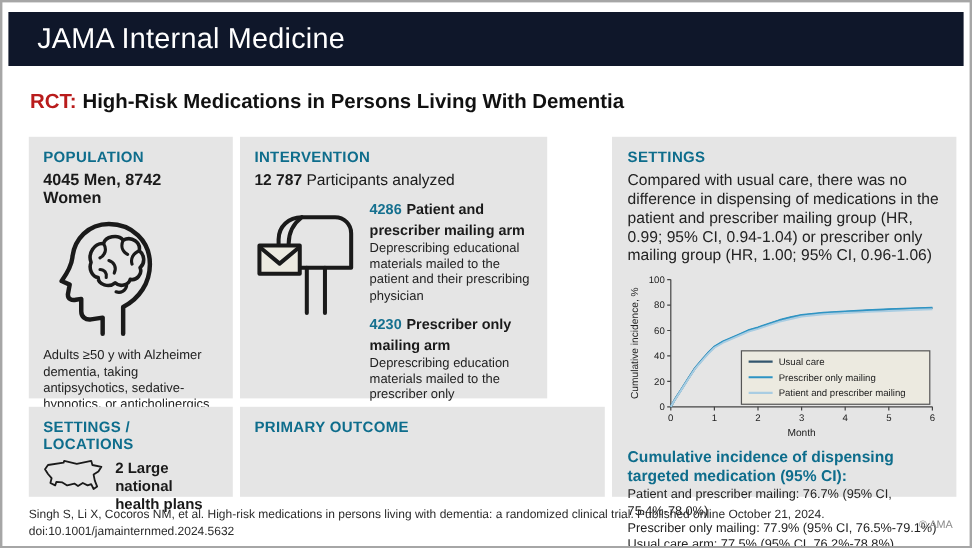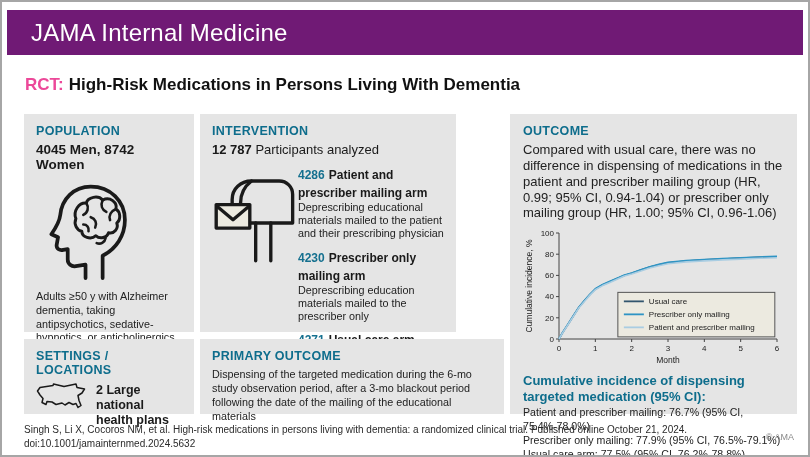--- a/index.html
+++ b/index.html
@@ -4,27 +4,27 @@
 <style>
   * { margin:0; padding:0; box-sizing:border-box; }
   html,body { background:#fff; }
   body { font-family:"Liberation Sans", sans-serif; color:#1a1a1a; }
   .card {
     position:relative; width:810px; height:457px; background:#fff;
     border:2px solid #a6a6a6; overflow:hidden;
   }
   .band {
     position:absolute; left:5px; right:5px; top:8px; height:45px;
-    background:#701a75; display:flex; align-items:center; padding-left:24px;
+    background:#0f172a; display:flex; align-items:center; padding-left:24px;
   }
   .band .journal {
     color:#fff; font-size:24px; font-weight:500; letter-spacing:0.2px;
   }
   .rct-line { position:absolute; left:23px; top:73px; font-size:17px; font-weight:bold; }
-  .rct-tag { color:#ec4899; margin-right:5px; }
+  .rct-tag { color:#b91c1c; margin-right:5px; }
   .rct-title { color:#111; }
 
   .panels { position:absolute; left:22px; top:112px; display:flex; gap:6px; }
   .col { display:flex; flex-direction:column; gap:7px; }
   .panel { background:#e5e5e5; padding:10px 12px; }
   .p-pop   { width:170px; height:218px; }
   .p-set   { width:170px; height:75px; }
   .p-int   { width:256px; height:218px; }
   .p-out   { width:304px; height:75px; }
   .p-find  { width:287px; height:300px; padding:10px 13px; }
@@ -34,21 +34,21 @@
   .small { font-size:10.8px; line-height:1.28; color:#222; }
 
   .brain-wrap { margin:8px 0 6px 2px; }
   .pop-age { font-weight:bold; font-size:13px; margin-top:2px; }
 
   .set-row { display:flex; align-items:flex-start; gap:8px; margin-top:3px;justify-content:space-between; }
   .set-text { font-weight:bold; font-size:12.5px; line-height:1.2; padding-top:2px; }
 
   .int-count-line { font-size:13px; margin-bottom:8px; }
   .int-count { font-weight:bold; }
-  .int-flex { display:flex; gap:0; }
+  .int-flex { display:flex; gap:10px; }
   .mailbox-wrap { flex:0 0 86px; padding-top:4px; }
   .arms { flex:1; }
   .arm { margin-bottom:7px; }
   .arm-n { color:#15708f; font-weight:bold; font-size:12px; margin-right:4px; }
   .arm-name { font-weight:bold; font-size:12px; }
   .arm-desc { font-size:10.8px; line-height:1.22; color:#222; }
 
   .out-text { font-size:10.8px; line-height:1.3; color:#222; margin-top:2px; }
 
   .find-summary { font-size:13px; line-height:1.22; color:#222; margin-bottom:4px; }
@@ -139,27 +139,26 @@
             <div class="arm">
               <div><span class="arm-n">4271</span><span class="arm-name">Usual care arm</span></div>
               <div class="arm-desc">Usual care (control)</div>
             </div>
           </div>
         </div>
       </div>
 
       <div class="panel p-out">
         <div class="h">PRIMARY OUTCOME</div>
-        <div class="out-text">Dispensing of the targeted medication during the 6-mo study observation period, after a 3-mo blackout period following the date of the mailing of the educational materials</div>
       </div>
     </div>
 
     <div class="col">
       <div class="panel p-find">
-        <div class="h">OUTCOME</div>
+        <div class="h">SETTINGS</div>
         <div class="find-summary">Compared with usual care, there was no difference in dispensing of medications in the patient and prescriber mailing group (HR, 0.99; 95% CI, 0.94-1.04) or prescriber only mailing group (HR, 1.00; 95% CI, 0.96-1.06)</div>
         <div class="chart-box">
           <svg id="chart-svg" width="262" height="144" viewBox="0 0 262 144">
               <line x1="36" y1="8" x2="36" y2="114" stroke="#444" stroke-width="1"></line>
               <line x1="36" y1="114" x2="254" y2="114" stroke="#444" stroke-width="1"></line>
               <line x1="33" y1="114" x2="36" y2="114" stroke="#444" stroke-width="1"></line>
               <text x="31" y="116.7" font-size="8" fill="#222" text-anchor="end" font-family="Liberation Sans, sans-serif">0</text>
               <line x1="33" y1="92.8" x2="36" y2="92.8" stroke="#444" stroke-width="1"></line>
               <text x="31" y="95.5" font-size="8" fill="#222" text-anchor="end" font-family="Liberation Sans, sans-serif">20</text>
               <line x1="33" y1="71.6" x2="36" y2="71.6" stroke="#444" stroke-width="1"></line>

